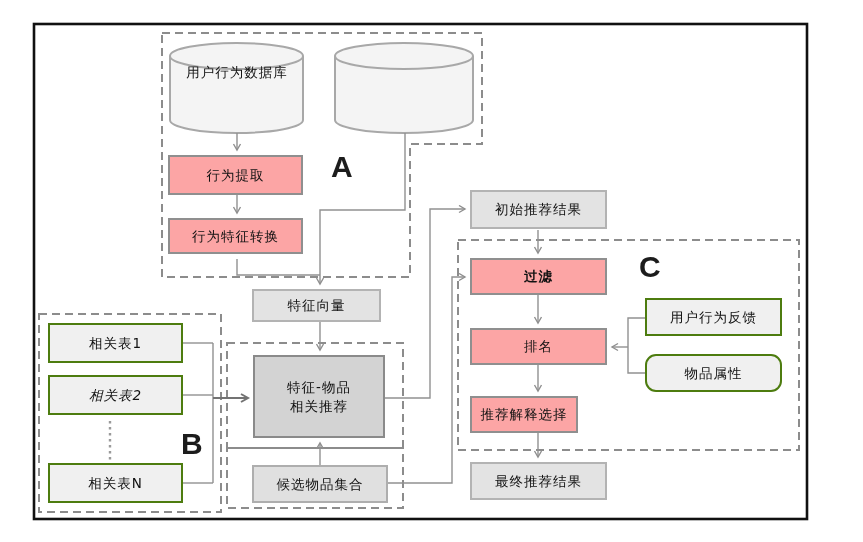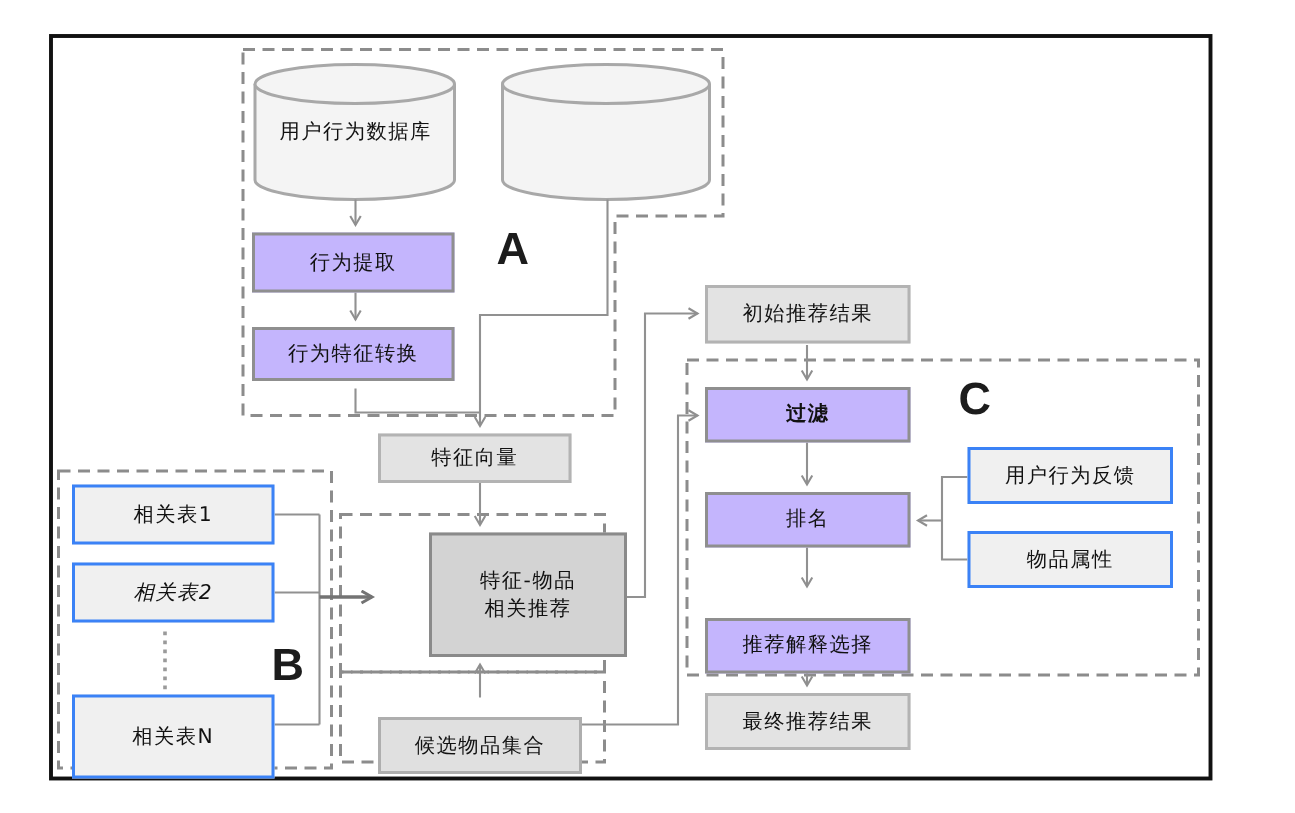--- a/index.html
+++ b/index.html
@@ -13,25 +13,25 @@
   .wires{position:absolute;left:0;top:0;width:863px;height:542px;}
   .node{
     position:absolute;
     box-sizing:border-box;
     display:flex;align-items:center;justify-content:center;
     text-align:center;
     font-size:13.5px;color:#111;
     letter-spacing:1px;
     line-height:1.35;
   }
-  .proc{background:#c4b5fd;border:2px solid #8f8f8f;}
+  .proc{background:#fca5a5;border:2px solid #8f8f8f;}
   .proc-main{background:#d3d3d3;border:2px solid #8a8a8a;flex-direction:column;}
   .data{background:#e3e3e3;border:2px solid #b3b3b3;}
   .data-mid{background:#e0e0e0;border:2px solid #aeaeae;}
-  .lite{background:#f0f0f0;border:2px solid #3b82f6;}
+  .lite{background:#f0f0f0;border:2px solid #4d7c0f;}
   .cyl-label{position:absolute;display:flex;align-items:center;justify-content:center;
     text-align:center;font-size:13.5px;color:#111;letter-spacing:1px;}
   .grp-label{
     position:absolute;font-size:30px;font-weight:bold;color:#1c1c1c;
     font-family:"Liberation Sans","DejaVu Sans",sans-serif;
   }
 </style>
 </head>
 <body>
 
@@ -82,80 +82,80 @@
       <path d="M538,365 L538,391" marker-end="url(#arr)"></path>
       <path d="M538,433 L538,457" marker-end="url(#arr)"></path>
       <path d="M645,318 H628 V373 H645"></path>
       <path d="M628,347 H612" marker-end="url(#arr)"></path>
     </g>
     <path d="M213,398 H248" fill="none" stroke="#737373" stroke-width="2.2" marker-end="url(#arrBold)"></path>
 
     <path d="M110,421 V461" fill="none" stroke="#9a9a9a" stroke-width="2.4" stroke-dasharray="2.5,3.5"></path>
   </svg>
 
-  <div class="cyl-label" style="left:172px;top:66px;width:130px;height:44px;">
+  <div class="cyl-label" style="left:172px;top:51px;width:130px;height:44px;">
     <span>用户行为数据库</span>
   </div>
 
   <div class="grp-label" style="left:331px;top:150px;">A</div>
   <div class="grp-label" style="left:181px;top:427px;">B</div>
   <div class="grp-label" style="left:639px;top:250px;">C</div>
 
   <div class="node proc" style="left:168px;top:155px;width:135px;height:40px;">
     <span>行为提取</span>
   </div>
 
   <div class="node proc" style="left:168px;top:218px;width:135px;height:36px;">
     <span>行为特征转换</span>
   </div>
 
   <div class="node data" style="left:252px;top:289px;width:129px;height:33px;align-items:center;">
     <span>特征向量</span>
   </div>
 
-  <div class="node proc-main" style="left:253px;top:355px;width:132px;height:83px;margin-left:33px;">
+  <div class="node proc-main" style="left:253px;top:355px;width:132px;height:83px;">
     <span>特征-物品</span>
     <span>相关推荐</span>
   </div>
 
-  <div class="node data-mid" style="left:252px;top:478px;width:136px;height:38px;">
+  <div class="node data-mid" style="left:252px;top:465px;width:136px;height:38px;">
     <span>候选物品集合</span>
   </div>
 
   <div class="node lite" style="left:48px;top:323px;width:135px;height:40px;">
     <span>相关表1</span>
   </div>
   <div class="node lite" style="left:48px;top:375px;width:135px;height:40px;font-style:italic;">
     <span>相关表2</span>
   </div>
-  <div class="node lite" style="left:48px;top:463px;width:135px;height:56px;">
+  <div class="node lite" style="left:48px;top:463px;width:135px;height:40px;">
     <span>相关表N</span>
   </div>
 
   <div class="node data" style="left:470px;top:190px;width:137px;height:39px;align-items:center;">
     <span>初始推荐结果</span>
   </div>
 
   <div class="node proc" style="left:470px;top:258px;width:137px;height:37px;font-weight:bold;">
     <span>过滤</span>
   </div>
 
   <div class="node proc" style="left:470px;top:328px;width:137px;height:37px;">
     <span>排名</span>
   </div>
 
-  <div class="node proc" style="left:470px;top:412px;width:137px;height:37px;">
+  <div class="node proc" style="left:470px;top:396px;width:108px;height:37px;">
     <span>推荐解释选择</span>
   </div>
 
   <div class="node data" style="left:470px;top:462px;width:137px;height:38px;">
     <span>最终推荐结果</span>
   </div>
 
   <div class="node lite" style="left:645px;top:298px;width:137px;height:38px;">
     <span>用户行为反馈</span>
   </div>
 
-  <div class="node lite" style="left:645px;top:354px;width:137px;height:38px;">
+  <div class="node lite" style="left:645px;top:354px;width:137px;height:38px;border-radius:11px;">
     <span>物品属性</span>
   </div>
 
 </div>
 
 </body></html>

